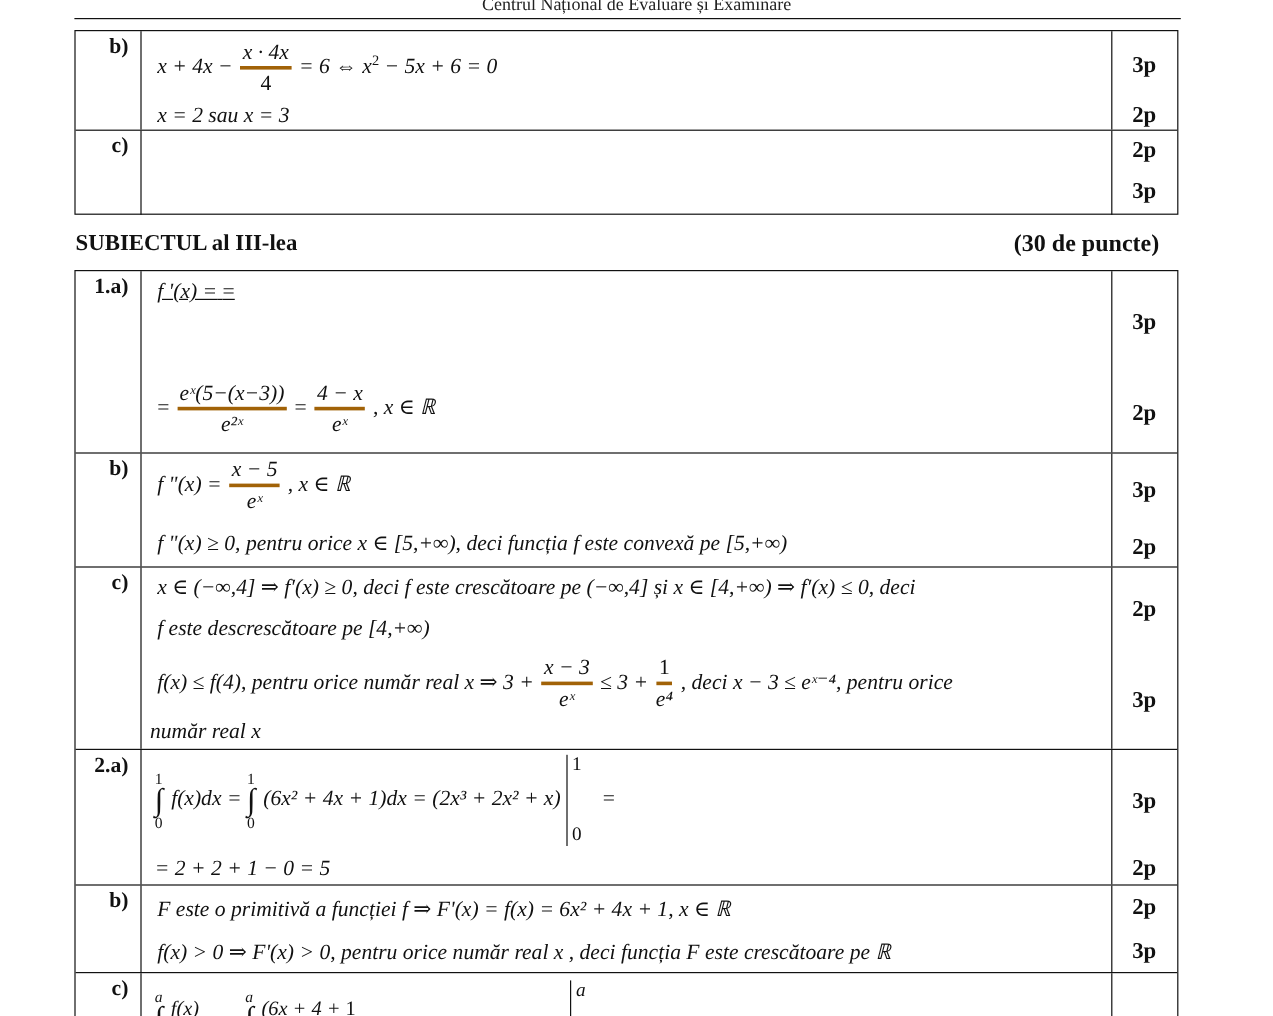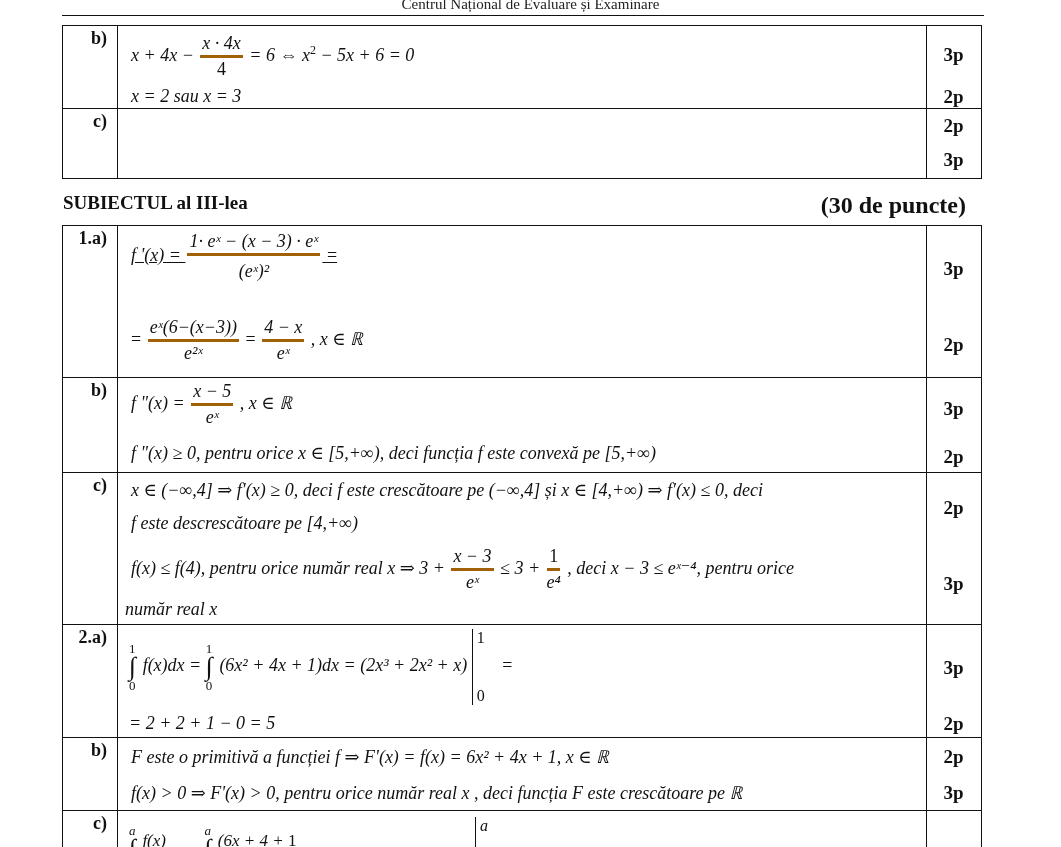--- a/index.html
+++ b/index.html
@@ -13,21 +13,21 @@
   .lab { position: absolute; left: 0; top: 0; bottom: 0; width: 55px; border-right: 1px solid #111; font-weight: bold; font-size: 18px; text-align: right; padding-right: 10px; padding-top: 2px; }
   .pts { position: absolute; left: 863px; top: 0; bottom: 0; width: 55px; border-left: 1px solid #111; text-decoration: underline; }
   .p { position: absolute; right: 0; width: 55px; text-align: center; font-weight: bold; font-size: 19px; }
   .c { position: absolute; white-space: nowrap; font-size: 18px; }
   i { font-style: italic; }
   .frac { display: inline-flex; flex-direction: column; align-items: center; vertical-align: middle; margin: 0 2px; }
   .frac .n { border-bottom: 3px solid #a16207; padding: 0 2px 1px; line-height: 1.1; }
   .frac .d { padding-top: 2px; line-height: 1.1; }
   sup { font-size: 12px; vertical-align: 7px; }
   .section { position: absolute; left: 63px; top: 192px; font-weight: bold; font-size: 19px; }
-  .section-pts { position: absolute; right: 95px; top: 192px; font-weight: bold; font-size: 24px; }
+  .section-pts { position: absolute; right: 95px; top: 192px; font-weight: bold; font-size: 20px; }
   .int { display: inline-flex; flex-direction: column; align-items: flex-start; vertical-align: middle; font-size: 13px; line-height: 1; margin-right: 2px; }
   .int .s { font-size: 26px; line-height: 0.9; }
   .bar { display: inline-block; border-left: 1px solid #111; height: 76px; vertical-align: middle; padding-left: 3px; position: relative; width: 26px; }
   .bar .up { position: absolute; top: 0; left: 4px; font-size: 16px; }
   .bar .lo { position: absolute; bottom: 0; left: 4px; font-size: 16px; }
 </style>
 </head>
 <body>
 
 <div class="header-title">Centrul Național de Evaluare și Examinare</div>
@@ -62,30 +62,26 @@
 
 <div class="section">SUBIECTUL al III-lea</div>
 <div class="section-pts">(30 de puncte)</div>
 
 <div class="box" style="top:225px; height:640px;">
 
   <div class="row" style="top:0; height:152px;">
     <div class="lab">1.a)</div>
     <div class="c" style="left:68px; top:6px;text-decoration:underline;">
       <i>f '(x) =</i>
-      <span class="frac">
-          <span class="n"><i>1· eˣ − (x − 3) · eˣ</i></span>
-          <span class="d" style="padding-top:6px;"><i>(eˣ)²</i></span>
-        </span>
       <span>=</span>
     </div>
     <div class="c" style="left:68px; top:92px;">
       <span>=</span>
       <span class="frac">
-          <span class="n"><i>eˣ(6−(x−3))</i></span>
+          <span class="n"><i>eˣ(5−(x−3))</i></span>
           <span class="d"><i>e²ˣ</i></span>
         </span>
       <span>=</span>
       <span class="frac">
           <span class="n"><i>4 − x</i></span>
           <span class="d"><i>eˣ</i></span>
         </span>
       <i>,  x ∈ ℝ</i>
     </div>
     <div class="pts">

